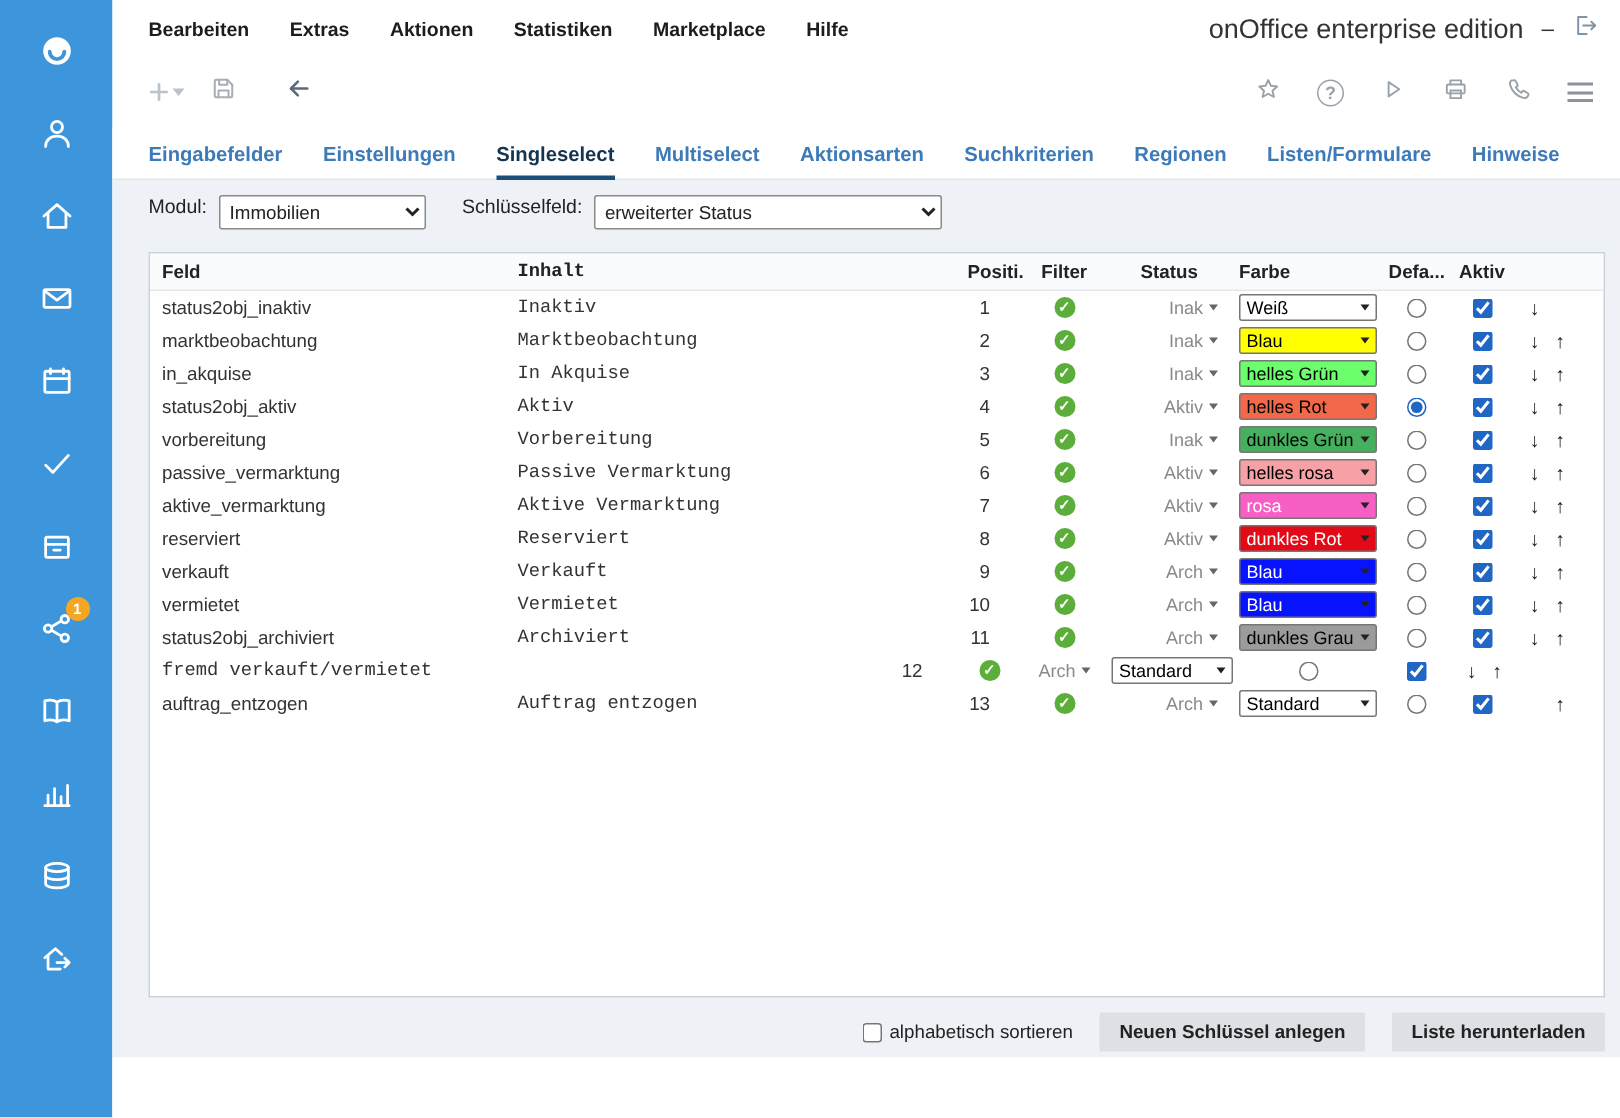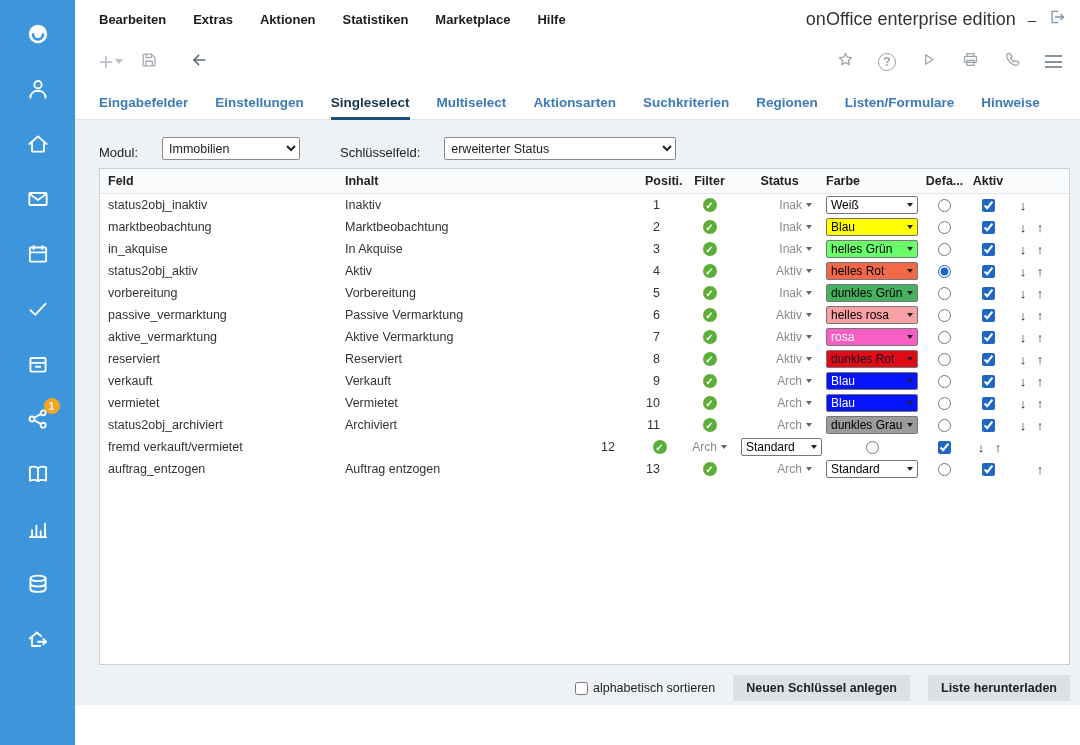--- a/index.html
+++ b/index.html
@@ -46,37 +46,37 @@
   .help-circle { width:18px; height:18px; border:1.6px solid #99a2ab; border-radius:50%; color:#99a2ab; font-size:12px; font-weight:bold; display:flex; align-items:center; justify-content:center; cursor:pointer; }
   .hamburger { display:flex; flex-direction:column; gap:3.5px; cursor:pointer; }
   .hamburger div { width:17px; height:2px; background:#8b949c; }
 
   .tabs { height:35px; display:flex; align-items:center; padding:0 0 0 24px; border-bottom:1px solid #e2e6ea; background:#fff; }
   .tab { font-size:13.5px; font-weight:bold; color:#3c7ab8; margin-right:27px; cursor:pointer; height:35px; display:flex; align-items:center; border-bottom:3px solid transparent; padding-top:3px; }
   .tab.active { color:#14344f; border-bottom:3px solid #1d4e79; }
 
   
   .content { height:585px; background:#eef1f5; padding:10px 10px 0 24px; display:flex; flex-direction:column; }
-  .filter-row { display:flex; align-items:flex-end; height:30px; gap:24px; }
+  .filter-row { display:flex; align-items:flex-start; height:30px; gap:8px; }
   .filter-label { font-size:13px; color:#222; }
   .filter-row select {
     height:23px; font-size:12.5px; font-family:inherit; color:#222;
     border:1px solid #8a8a8a; background:#fff; border-radius:2px; padding:0 2px;
   }
   .sel-modul { width:138px; margin-right:16px; }
   .sel-key { width:232px; }
 
   .table-wrap { margin-top:8px; background:#fff; border:1px solid #c9d0d8; height:497px; overflow:hidden; }
   .tgrid { display:grid; grid-template-columns:237px 300px 45px 55px 85px 100px 45px 42px 1fr; align-items:center; }
   .thead { height:25px; background:#fafbfc; border-bottom:1px solid #e3e7eb; }
   .thead .cell { font-weight:bold; font-size:12.5px; color:#222; }
   .trow { height:22px; }
   .cell { font-size:12.5px; color:#333; white-space:nowrap; overflow:hidden; display:flex; align-items:center; }
   .c-feld { padding-left:8px; }
-  .c-inhalt { padding-left:8px; }
+  .c-inhalt { padding-left:8px;font-family:Liberation Mono, monospace; }
   .c-pos { justify-content:flex-end; padding-right:22px; }
   .thead .c-pos { justify-content:flex-start; padding-left:8px; padding-right:0; }
   .c-filter { justify-content:center; }
   .c-status { justify-content:flex-end; padding-right:10px; }
   .thead .c-status { justify-content:center; padding-right:0; }
   .c-farbe { padding-left:4px; }
   .c-def { justify-content:center; }
   .c-aktiv { justify-content:center; }
   .c-move { padding-left:8px; gap:5px; }
 
@@ -514,21 +514,21 @@
     <div class="cell c-filter">
                 <span class="check-badge">✓</span>
               </div>
     <div class="cell c-status">
       <span class="status-select">
                   <span>Aktiv</span>
                   <span class="caret"></span>
                 </span>
     </div>
     <div class="cell c-farbe">
-      <span class="color-select" style="background:#e30a18;color:#0f172a">
+      <span class="color-select" style="background:#e30a18;color:#ffffff">
                   <span class="color-label">dunkles Rot</span>
                   <span class="caret dark"></span>
                 </span>
     </div>
     <div class="cell c-def">
                 <input type="radio" name="default-radio" style="">
               </div>
     <div class="cell c-aktiv">
                 <input type="checkbox" checked="" style="">
               </div>

